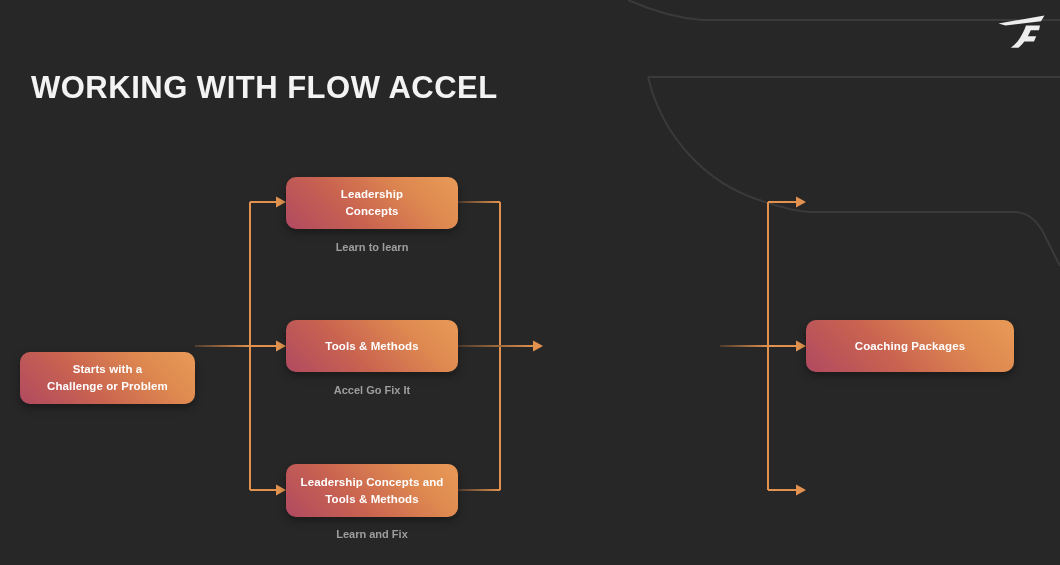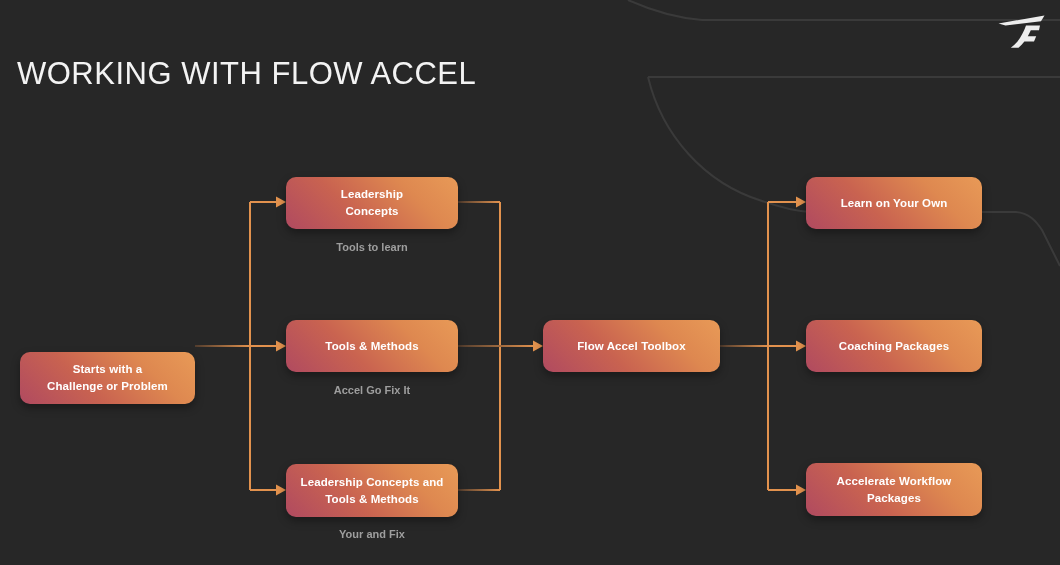--- a/index.html
+++ b/index.html
@@ -7,41 +7,41 @@
     position:relative; width:1060px; height:565px; overflow:hidden;
     background:#272727;
     font-family:"Liberation Sans", sans-serif;
   }
   svg.layer { position:absolute; left:0; top:0; width:1060px; height:565px; }
   .bg-curves { z-index:1; }
   .connectors { z-index:2; }
 
   .page-title {
     position:absolute; left:17px; top:56px; z-index:3;
-    margin:0; color:#f3f3f3; font-size:31px; font-weight:400;
+    margin:14px; color:#f3f3f3; font-size:31px; font-weight:700;
     letter-spacing:0.5px; white-space:nowrap;
   }
   .logo { position:absolute; left:998px; top:15px; width:47px; height:34px; z-index:3; }
 
   .node {
     position:absolute; z-index:4;
     border-radius:10px;
     background:linear-gradient(45deg,#b04a60 0%,#c96350 38%,#de8850 72%,#e89a57 100%);
     color:#ffffff; font-size:11.5px; font-weight:700; line-height:1.45;
     display:flex; align-items:center; justify-content:center;
     text-align:center; white-space:pre-line; letter-spacing:0.1px;
     box-shadow:0 4px 8px rgba(0,0,0,0.35);
   }
   .node-start { left:20px;  top:320px; width:175px; height:52px;margin-top:32px; }
   .node-mid-1 { left:286px; top:177px; width:172px; height:52px; }
   .node-mid-2 { left:286px; top:320px; width:172px; height:52px; }
   .node-mid-3 { left:286px; top:464px; width:172px; height:53px;text-align:center; }
   .node-hub   { left:543px; top:320px; width:177px; height:52px; }
   .node-out-1 { left:806px; top:177px; width:176px; height:52px; }
-  .node-out-2 { left:806px; top:320px; width:176px; height:52px; }
+  .node-out-2 { left:806px; top:320px; width:208px; height:52px; }
   .node-out-3 { left:806px; top:463px; width:176px; height:53px; }
 
   .caption {
     position:absolute; z-index:3; left:286px; width:172px;
     color:#9e9e9e; font-size:11px; font-weight:700; text-align:center;
     white-space:nowrap;
   }
   .caption-1 { top:241px; }
   .caption-2 { top:384px; }
   .caption-3 { top:528px; }
@@ -109,24 +109,20 @@
 
   <div class="node node-start">Starts with a
 Challenge or Problem</div>
 
   <div class="node node-mid-1">Leadership
 Concepts</div>
   <div class="node node-mid-2">Tools &amp; Methods</div>
   <div class="node node-mid-3">Leadership Concepts and
 Tools &amp; Methods</div>
 
-  <div class="node node-hub">Flow Accel Toolbox</div>
 
-  <div class="node node-out-1">Learn on Your Own</div>
   <div class="node node-out-2">Coaching Packages</div>
-  <div class="node node-out-3">Accelerate Workflow
-Packages</div>
 
-  <div class="caption caption-1">Tools to learn</div>
+  <div class="caption caption-1">Learn to learn</div>
   <div class="caption caption-2">Accel Go Fix It</div>
-  <div class="caption caption-3">Your and Fix</div>
+  <div class="caption caption-3">Learn and Fix</div>
 
 </div>
 
 </body></html>

